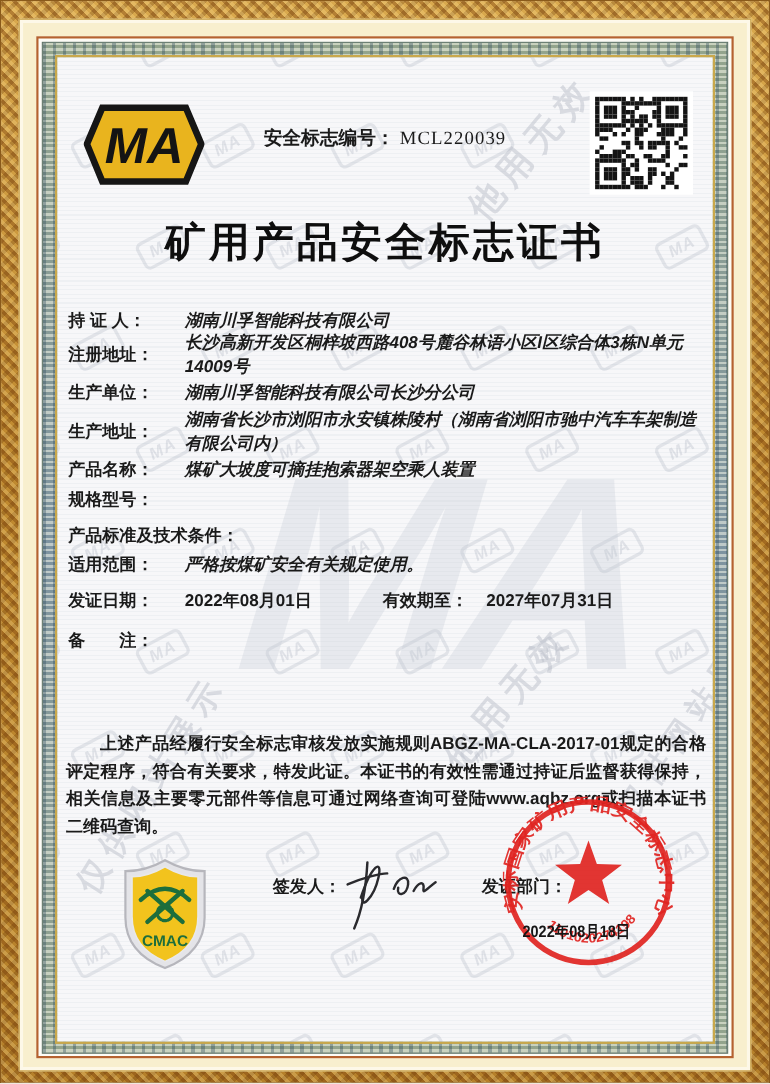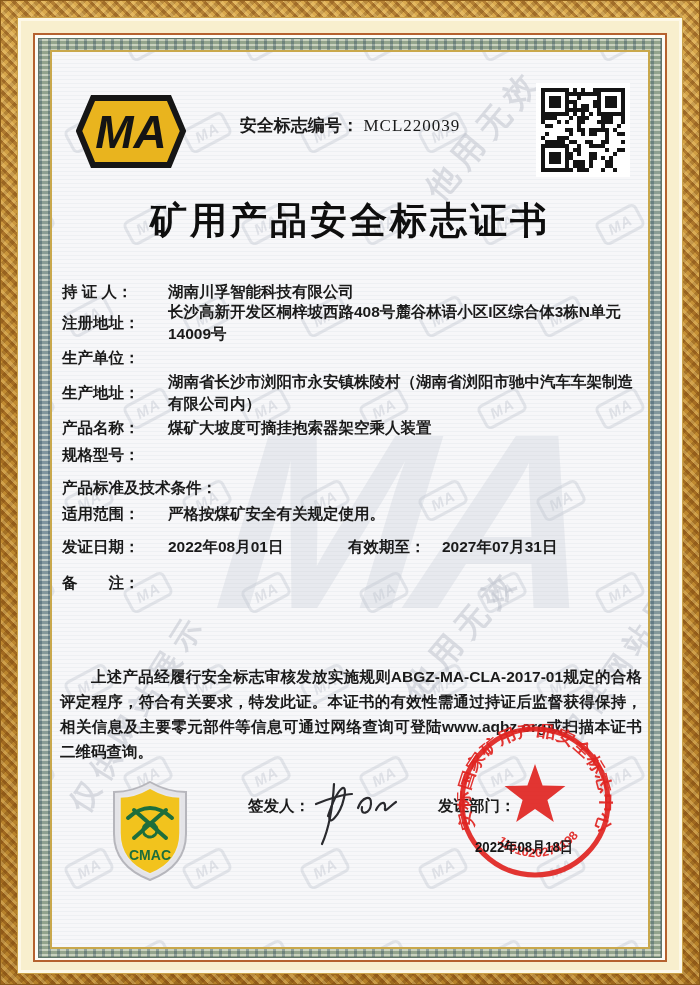--- a/index.html
+++ b/index.html
@@ -49,21 +49,21 @@
   .qr i.on { background:#141414; }
 
   .cert-title { position:absolute; top:144px; left:0; width:100%; text-align:center;
     font-size:37px; font-weight:bold; letter-spacing:3px; color:#0e0e0e; }
 
   
   .row { position:absolute; left:10px; right:8px; display:flex; align-items:flex-start;
     font-size:15.5px; font-weight:bold; line-height:22px; }
   .row .lbl { flex:0 0 106px; }
   .row.wide .lbl { flex:0 0 193px; }
-  .row .val { flex:1; }
+  .row .val { flex:1;font-style:italic; }
   .row-dates { position:absolute; left:10px; right:8px; font-size:15.5px; font-weight:bold; line-height:22px; }
   .row-dates .d1l { position:absolute; left:0; }
   .row-dates .d1v { position:absolute; left:106px; }
   .row-dates .d2l { position:absolute; left:286px;text-align:center; }
   .row-dates .d2v { position:absolute; left:380px; }
 
   .statement { position:absolute; left:8px; top:612px; width:582px; font-size:15.5px;
     font-weight:bold; line-height:25px; text-indent:2em; text-align:justify; }
 
   
@@ -616,20 +616,21 @@
     <div class="row" style="top:229px">
       <span class="lbl">持 证 人：</span>
       <span class="val">湖南川孚智能科技有限公司</span>
     </div>
     <div class="row" style="top:249px">
       <span class="lbl" style="padding-top:11px">注册地址：</span>
       <span class="val">长沙高新开发区桐梓坡西路408号麓谷林语小区I区综合体3栋N单元14009号</span>
     </div>
     <div class="row" style="top:295px">
       <span class="lbl">生产单位：</span>
+      <span class="val">湖南川孚智能科技有限公司长沙分公司</span>
     </div>
     <div class="row" style="top:319px">
       <span class="lbl" style="padding-top:11px">生产地址：</span>
       <span class="val">湖南省长沙市浏阳市永安镇株陵村（湖南省浏阳市驰中汽车车架制造有限公司内）</span>
     </div>
     <div class="row" style="top:365px">
       <span class="lbl">产品名称：</span>
       <span class="val">煤矿大坡度可摘挂抱索器架空乘人装置</span>
     </div>
     <div class="row" style="top:392px">

